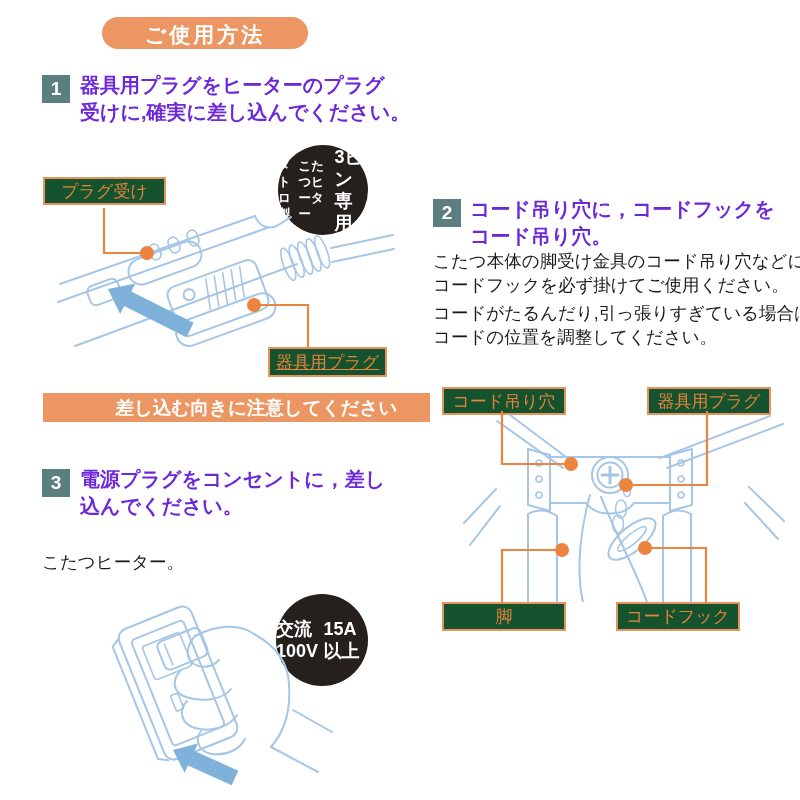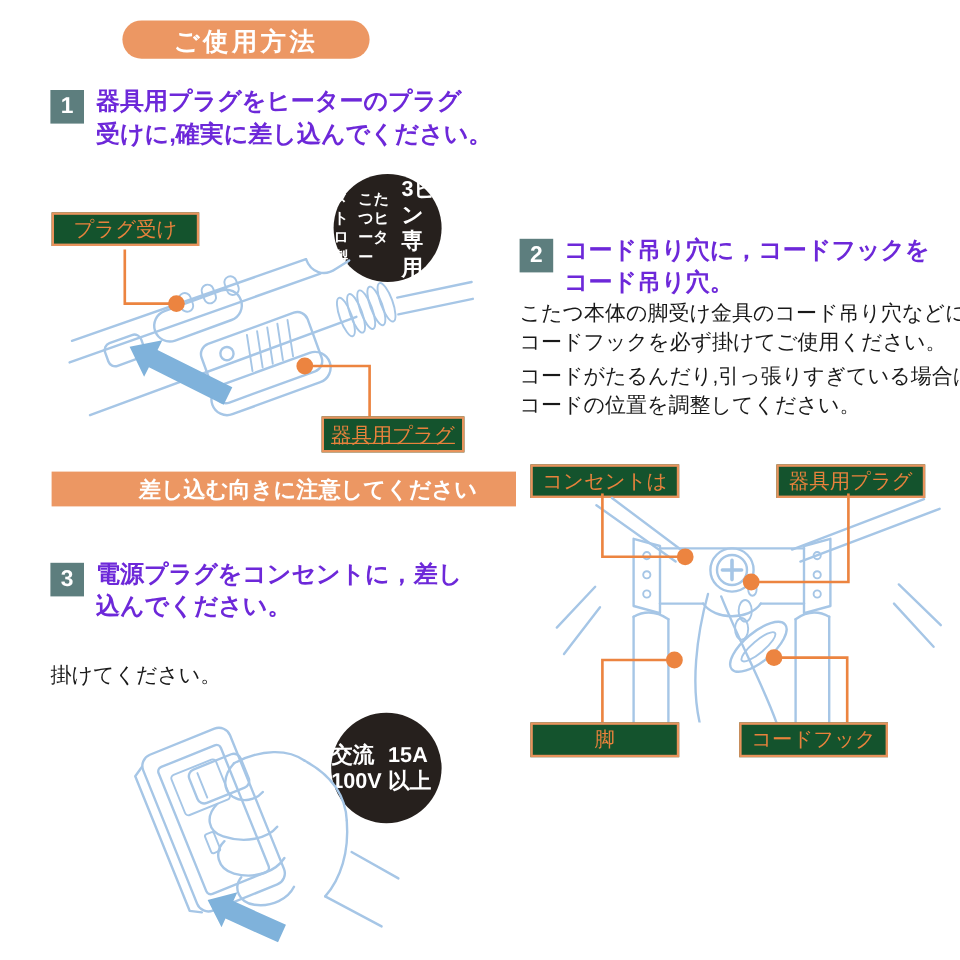--- a/index.html
+++ b/index.html
@@ -151,21 +151,21 @@
       <span>こたつ本体の脚受け金具のコード吊り穴などに</span><br>
       <span>コードフックを必ず掛けてご使用ください。</span>
     </p>
     <p>
       <span>コードがたるんだり,引っ張りすぎている場合は</span><br>
       <span>コードの位置を調整してください。</span>
     </p>
   </div>
 
   <div class="abs callout" style="left:442px;top:387px;width:120px;height:24px;">
-    <span>コンセントは</span>
+    <span>コード吊り穴</span>
   </div>
   <div class="abs callout" style="left:647px;top:387px;width:120px;height:24px;">
     <span>器具用プラグ</span>
   </div>
 
   <svg class="abs" style="left:440px;top:411px;" width="350" height="191" viewBox="0 0 350 191">
     <g>
       <path class="art" d="M57,10 L123,57"></path>
       <path class="art" d="M70,4 L130,49"></path>
       <path class="art" d="M343,13 L227,57"></path>
@@ -232,21 +232,21 @@
   <div class="abs step-badge" style="left:42px;top:469px;">
     <span>3</span>
   </div>
   <div class="abs step-heading" style="left:80px;top:466px;">
     <div>電源プラグをコンセントに，差し</div>
     <div>込んでください。</div>
   </div>
   <div class="abs step-body" style="left:42px;top:527px;">
     <p>
       <br>
-      <span>掛けてください。</span>
+      <span>こたつヒーター。</span>
     </p>
   </div>
 
   <div class="abs note-circle" style="left:276px;top:594px;width:92px;height:92px;">
     <span class="l">交流100V</span>
     <span class="l">15A 以上</span>
   </div>
 
   <svg class="abs" style="left:60px;top:598px;" width="280" height="200" viewBox="0 0 280 200">
     <g transform="rotate(-22 118 85)">

